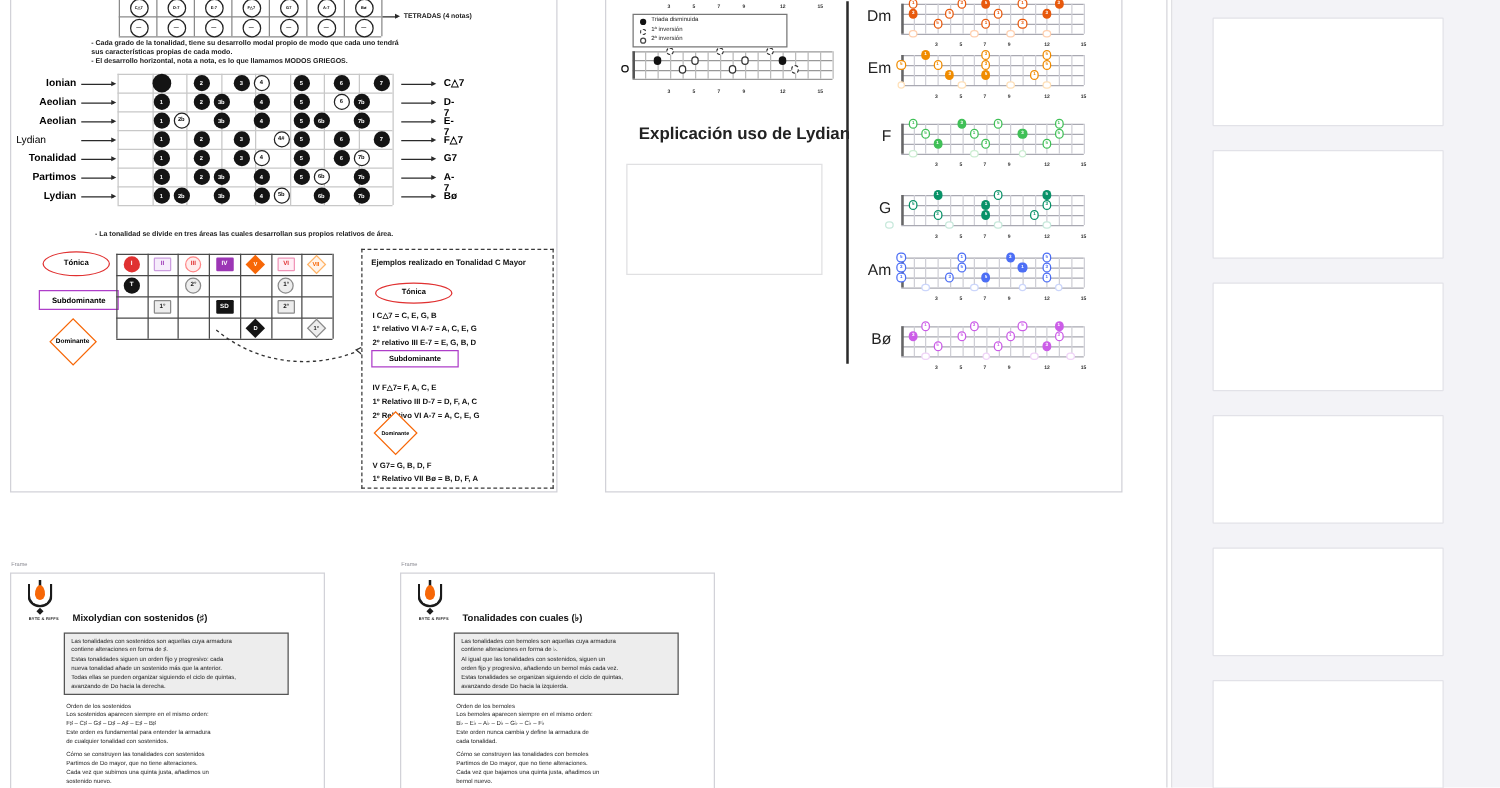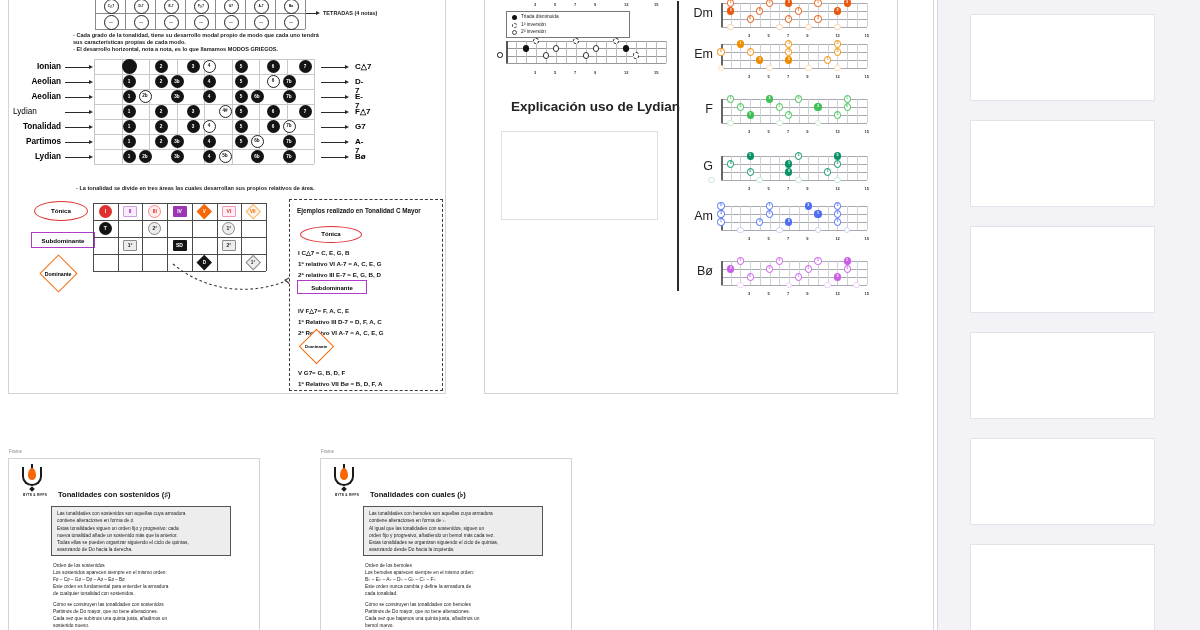--- a/index.html
+++ b/index.html
@@ -616,21 +616,21 @@
 
   <span class="frame-label" id="frame-label-sharps">Frame</span>
   <div class="frame" id="frame-sharps">
     <div class="logo-wrap" style="left:8px;top:5px;">
       <div class="logo-stem"></div>
       <div class="logo-shield"></div>
       <div class="logo-flame"></div>
       <div class="logo-tip"></div>
       <div class="logo-brand">BYTE &amp; RIFFS</div>
     </div>
-    <div class="fs-title">Tonalidades con sostenidos (♯)</div>
+    <div class="fs-title">Mixolydian con sostenidos (♯)</div>
     <div class="fs-box">
         <div>Las tonalidades con sostenidos son aquellas cuya armadura</div>
         <div>contiene alteraciones en forma de ♯.</div>
         <div>Estas tonalidades siguen un orden fijo y progresivo: cada</div>
         <div>nueva tonalidad añade un sostenido más que la anterior.</div>
         <div>Todas ellas se pueden organizar siguiendo el ciclo de quintas,</div>
         <div>avanzando de Do hacia la derecha.</div>
       </div>
     <div class="fs-p" style="top:104px;">
         <div>Orden de los sostenidos</div>

